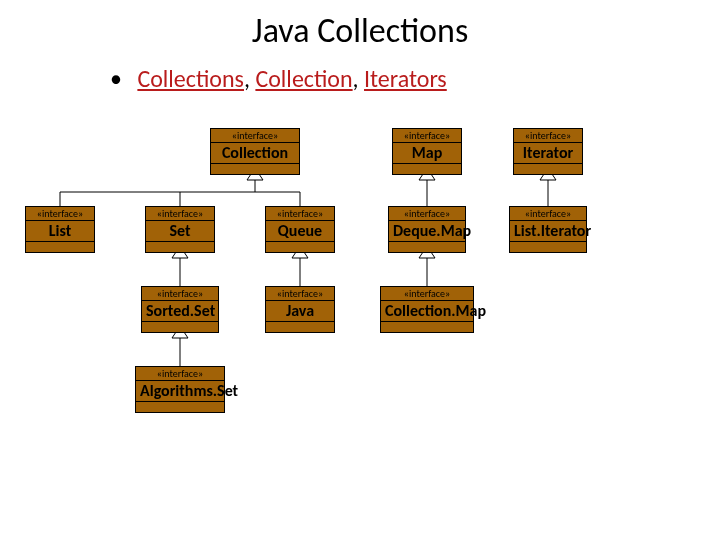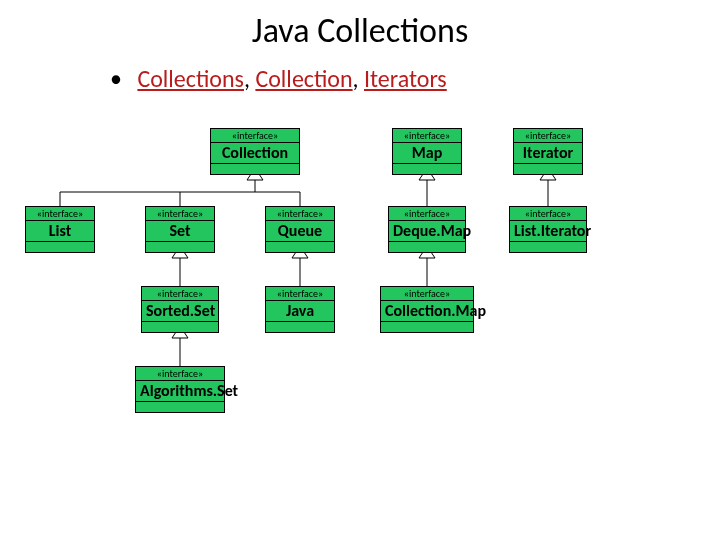--- a/index.html
+++ b/index.html
@@ -37,21 +37,21 @@
   .diagram {
     position: absolute;
     left: 0;
     top: 118px;
     width: 720px;
     height: 400px;
   }
   .box {
     position: absolute;
     border: 1px solid #000;
-    background: #22c55e;
+    background: #a16207;
     text-align: center;
     line-height: 1.1;
   }
   .stereo {
     font-size: 10px;
     border-bottom: 1px solid #000;
     padding: 1px 4px 1px 4px;
   }
   .name {
     font-size: 16px;

